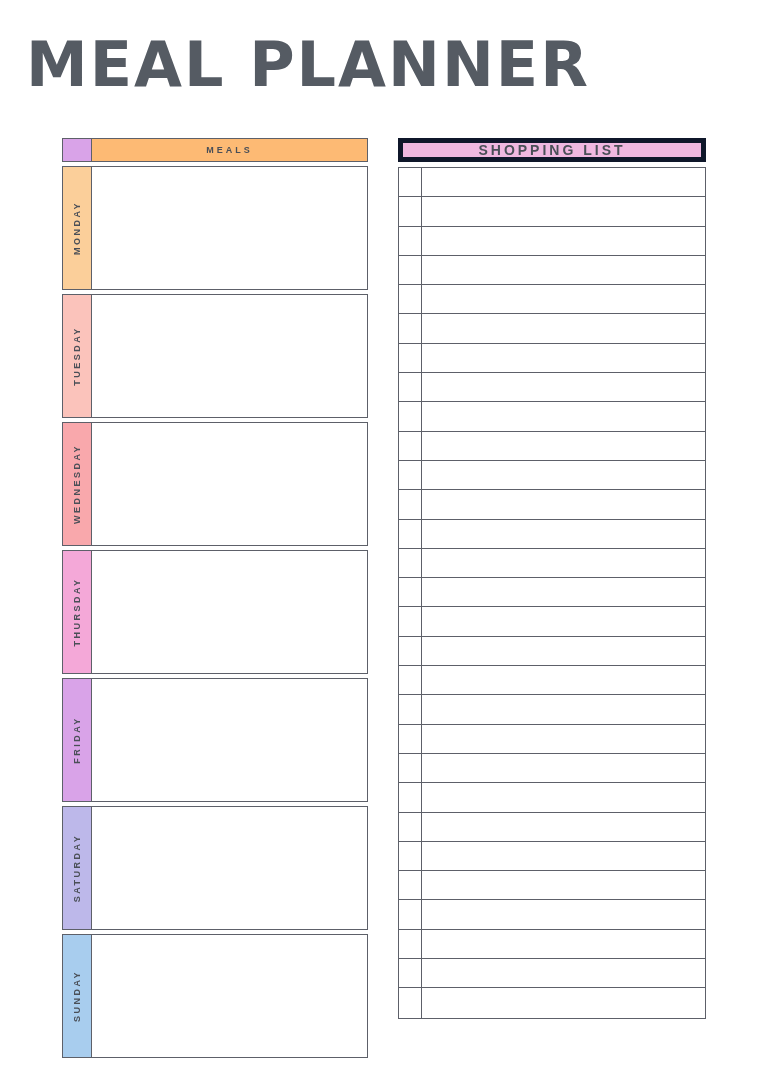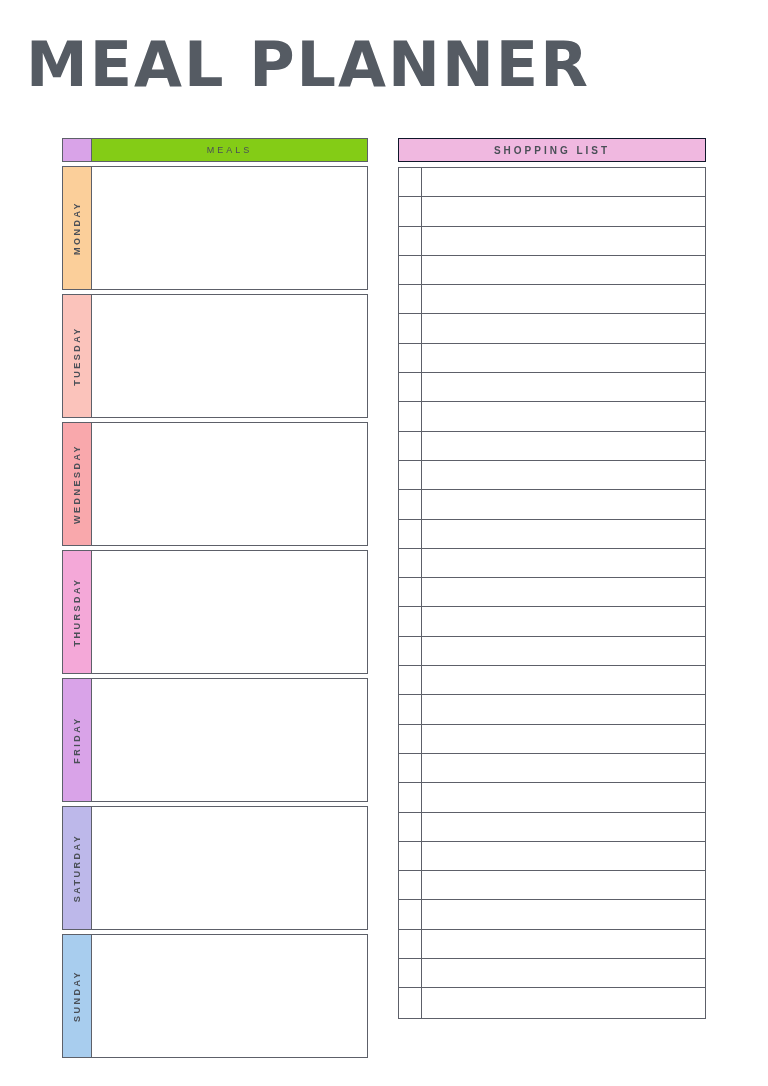--- a/index.html
+++ b/index.html
@@ -50,29 +50,29 @@
   .meals-header-corner {
     width: 30px;
     height: 24px;
     background: #d9a3e8;
     border: 1px solid #5d6069;
     box-sizing: border-box;
   }
   .meals-header-label {
     flex: 1;
     height: 24px;
-    background: #84cc16;
+    background: #fdba74;
     border: 1px solid #5d6069;
     border-left: none;
     box-sizing: border-box;
     display: flex;
     align-items: center;
     justify-content: center;
     font-size: 9px;
-    font-weight: normal;
+    font-weight: bold;
     letter-spacing: 3px;
     color: #4a4f57;
   }
 
   .day-row {
     display: flex;
     height: 124px;
     margin-top: 4px;
   }
   .day-label {
@@ -103,26 +103,26 @@
   
   .shop-wrap {
     position: absolute;
     left: 398px;
     top: 138px;
     width: 308px;
   }
   .shop-header {
     height: 24px;
     background: #f0b8e0;
-    border: 1px solid #0f172a;
+    border: 5px solid #0f172a;
     box-sizing: border-box;
     display: flex;
     align-items: center;
     justify-content: center;
-    font-size: 10px;
+    font-size: 14px;
     font-weight: bold;
     letter-spacing: 3px;
     color: #4a4f57;
   }
   .shop-body {
     margin-top: 5px;
     border: 1px solid #5d6069;
     box-sizing: border-box;
     display: flex;
     flex-direction: column;

